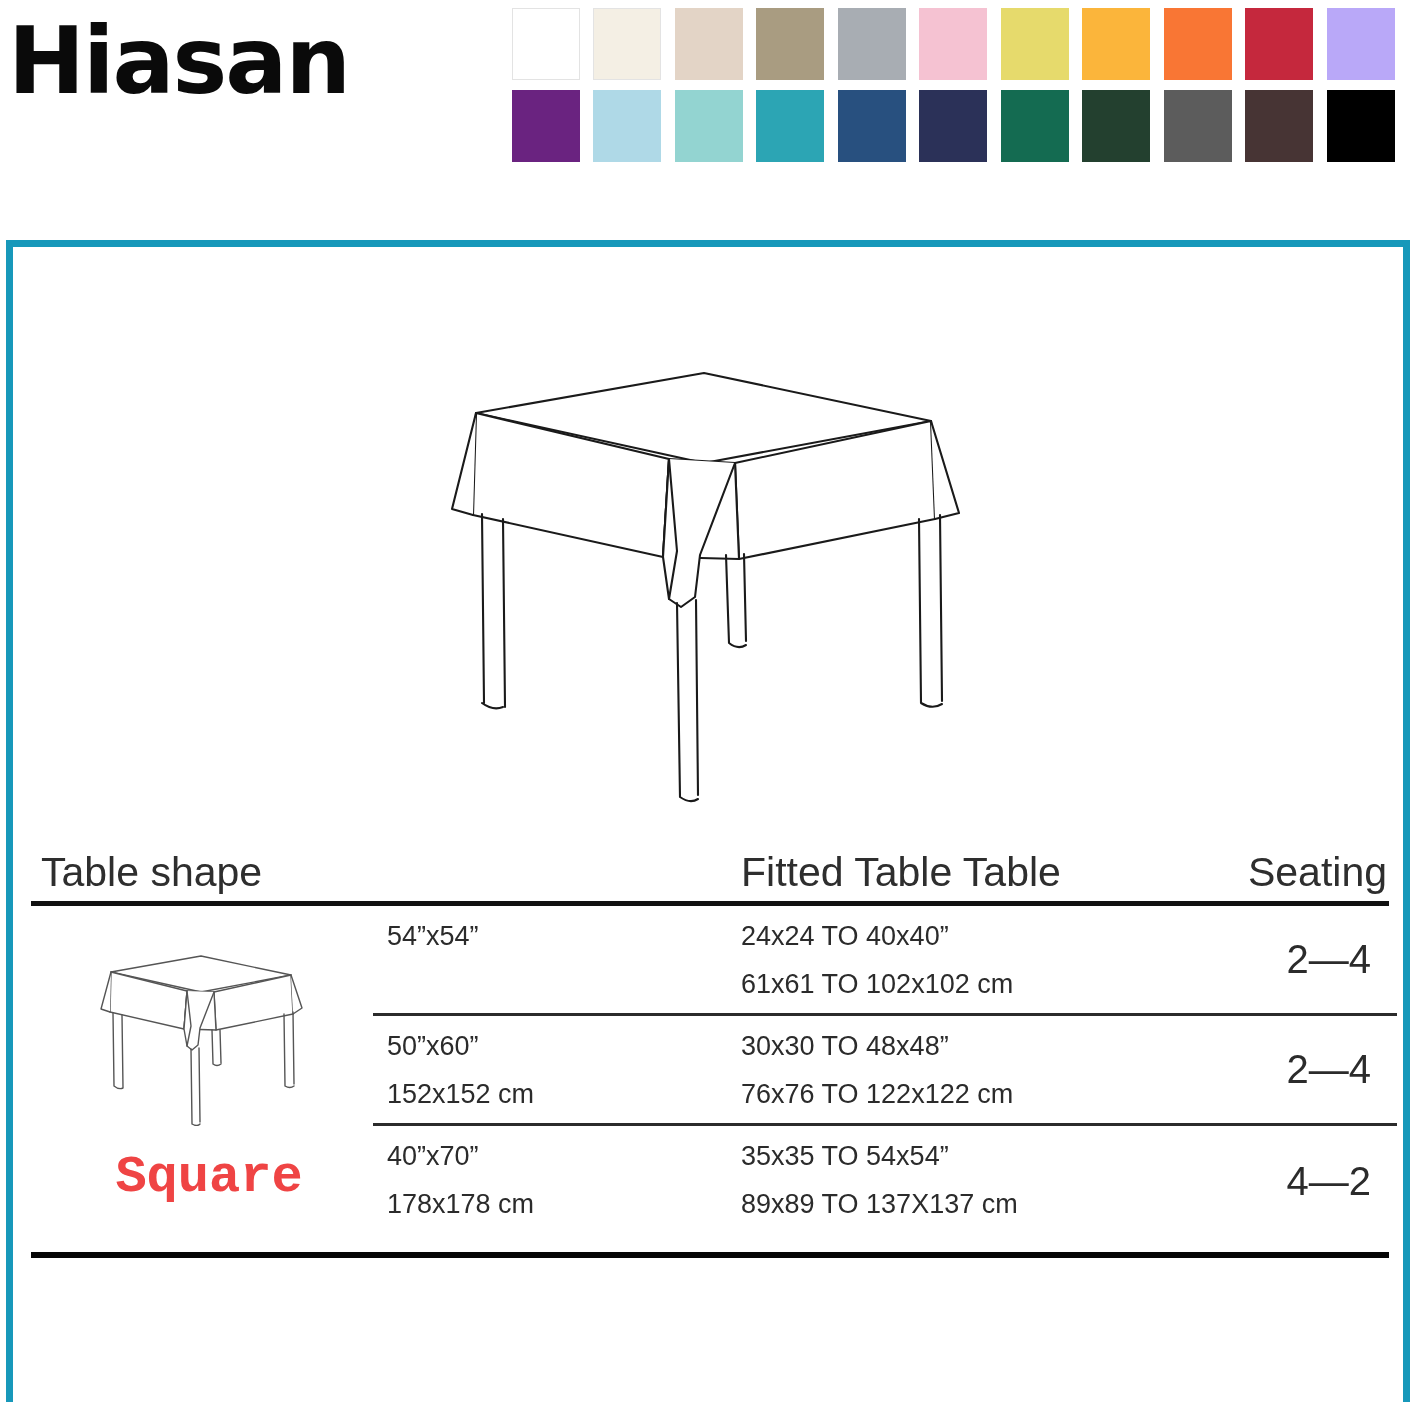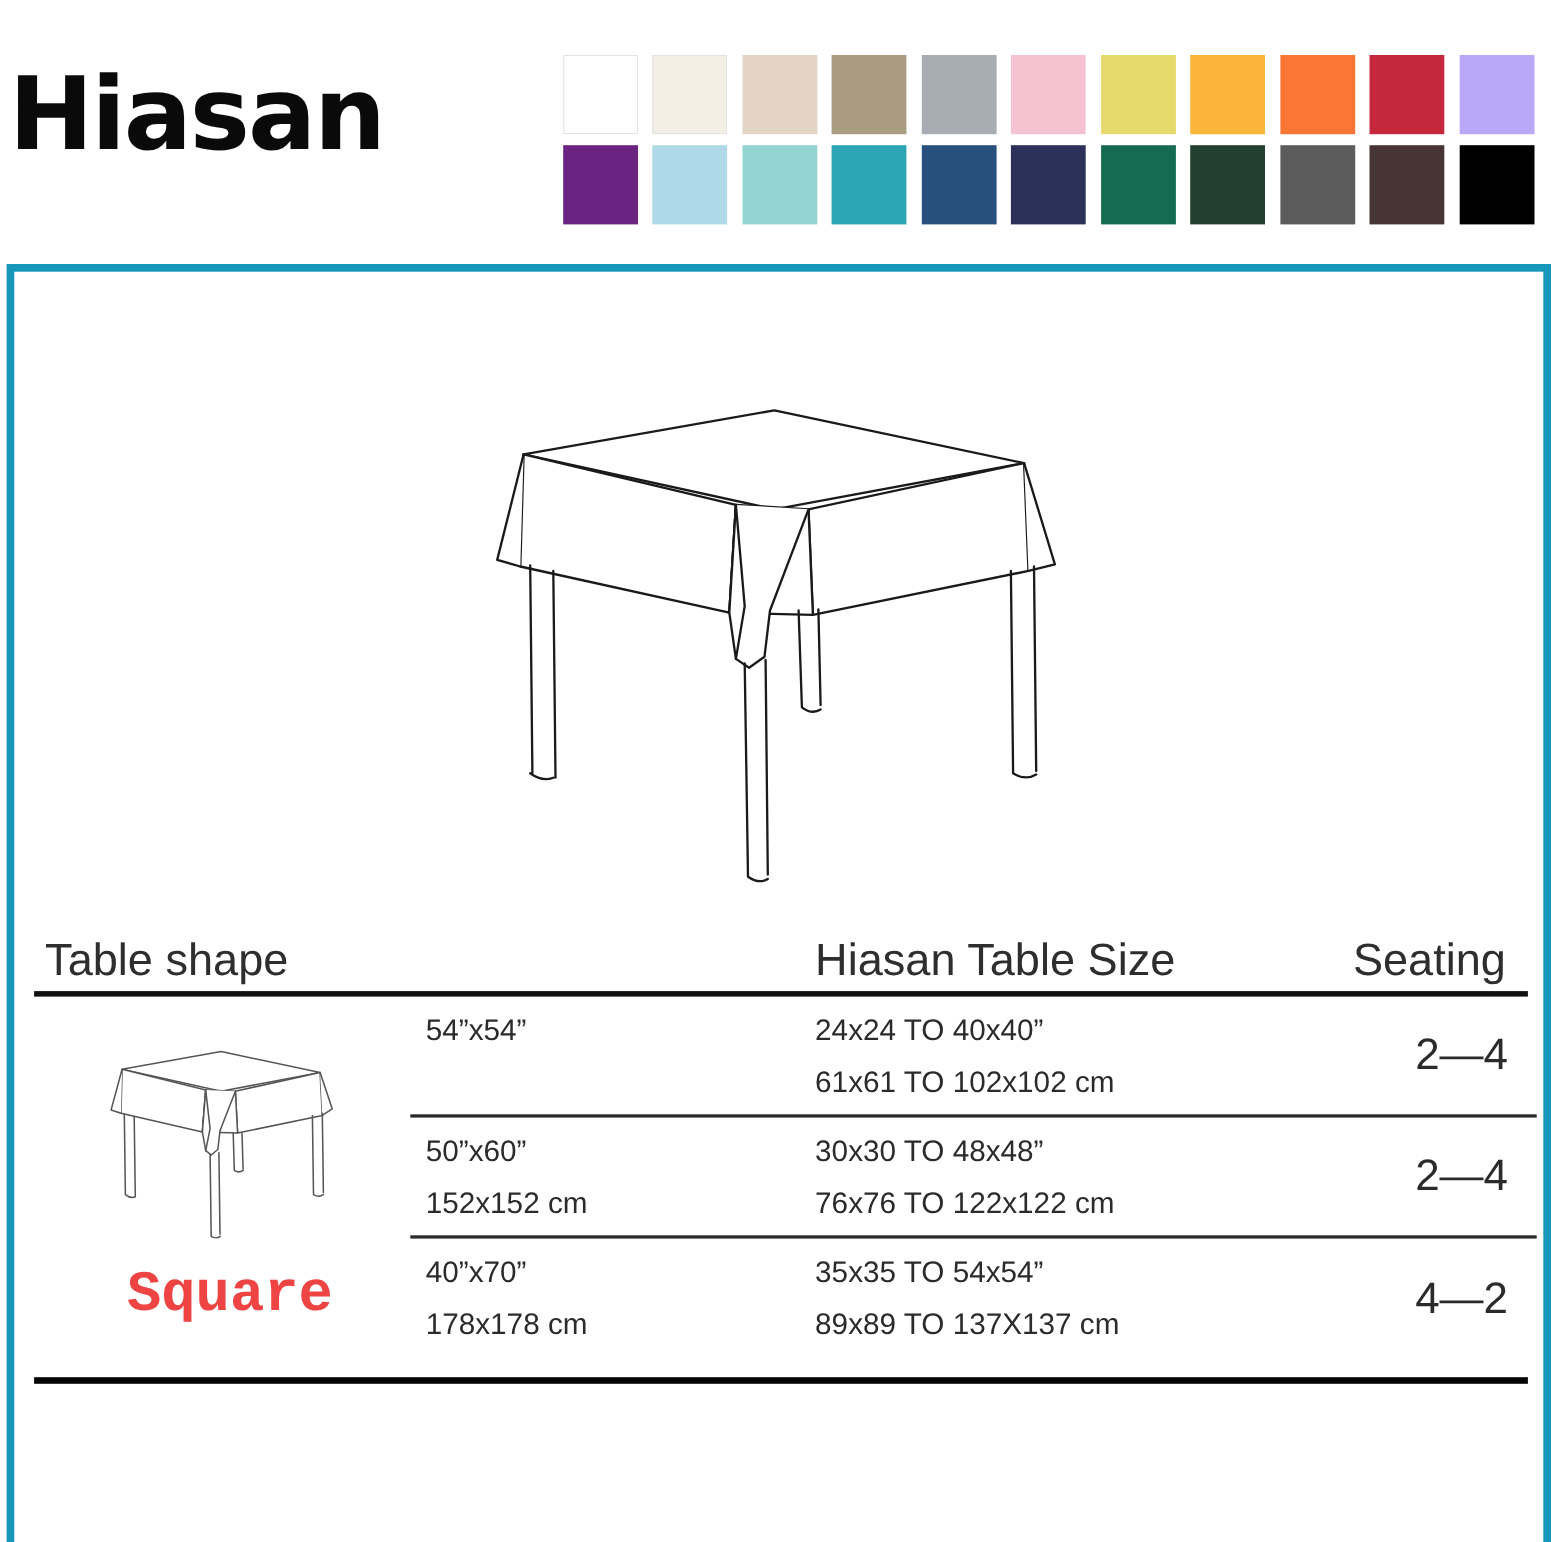--- a/index.html
+++ b/index.html
@@ -5,21 +5,21 @@
   * { margin:0; padding:0; box-sizing:border-box; }
   html,body {
     width:1416px; height:1402px;
     background:#ffffff;
     font-family:"Liberation Sans", sans-serif;
     overflow:hidden;
   }
   #page { position:relative; width:1416px; height:1402px; background:#fff; }
 
   
-  #header { position:absolute; left:0; top:0; width:1416px; height:200px;margin-top:42px; }
+  #header { position:absolute; left:0; top:0; width:1416px; height:200px; }
 
   #brand-logo {
     position:absolute; left:8px; top:14px;
     font-family:"DejaVu Sans", sans-serif;
     font-weight:700;
     font-size:92px;
     letter-spacing:-2px;
     color:#0a0a0a;
     line-height:1.05;
   }
@@ -69,21 +69,21 @@
     font-size:41px;
     color:#2e2e2e;
     font-family:"Liberation Sans", sans-serif;
     font-weight:400;
     white-space:nowrap;
     line-height:1;
   }
   .th-shape     { left:12px; }
   .th-cloth     { left:358px; }
   .th-fitted    { left:712px; }
-  .th-seating   { right:28px; }
+  .th-seating   { right:10px; }
 
   .rule-thick-top {
     height:5px; background:#111; margin-top:8px;
     margin-left:2px; margin-right:8px;
   }
   .rule-thick-bottom {
     position:absolute;
     left:2px; right:8px;
     height:6px; background:#050505;
   }
@@ -242,21 +242,21 @@
         <path d="M258 252 L261 446 M277 249 L279 444 M261 446 q10 7 18 2" fill="#ffffff"></path>
         <path d="M307 204 L310 292 M325 203 L327 290 M310 292 q9 7 17 2" fill="#ffffff"></path>
         <path d="M500 168 L502 352 M521 164 L523 350 M502 352 q11 7 21 1" fill="#ffffff"></path>
       </svg>
     </div>
 
     <div id="size-table">
 
       <div class="table-header-row">
         <div class="th th-shape">Table shape</div>
-        <div class="th th-fitted">Hiasan Table Size</div>
+        <div class="th th-fitted">Fitted Table Table</div>
         <div class="th th-seating">Seating</div>
       </div>
 
       <div class="rule-thick-top"></div>
 
       <div class="table-body" style="height:346px;">
 
         <div class="shape-cell">
           <div class="shape-icon">
             <svg viewBox="0 0 268 180" fill="none" stroke="#555" stroke-width="1.4" stroke-linejoin="round" stroke-linecap="round">

